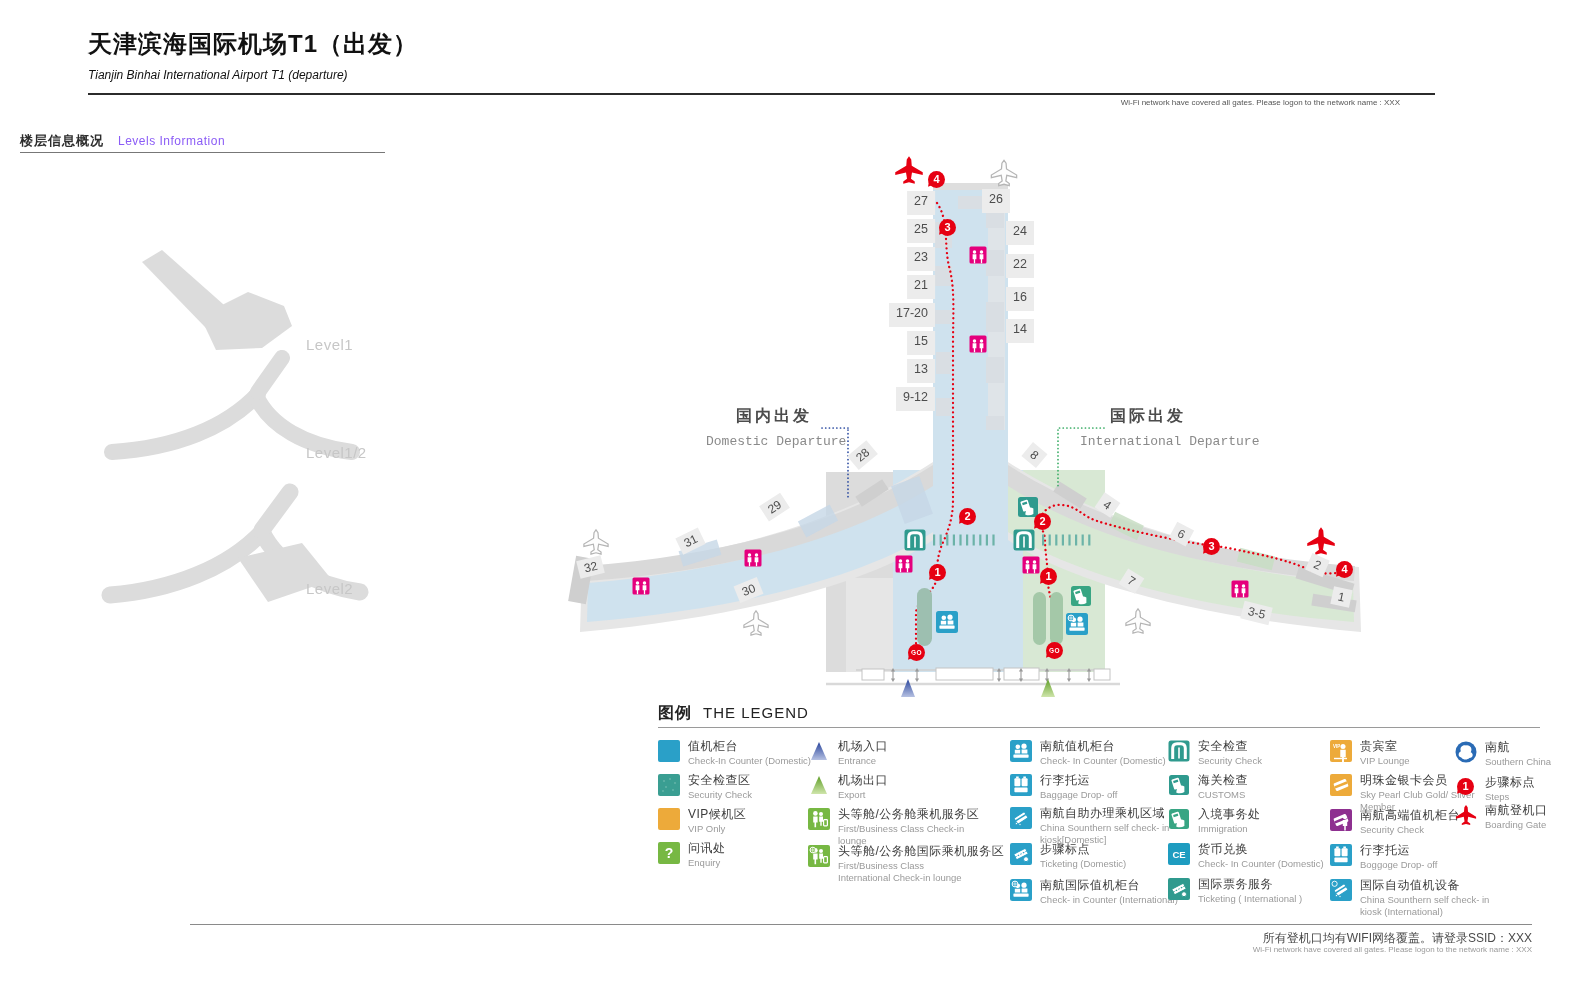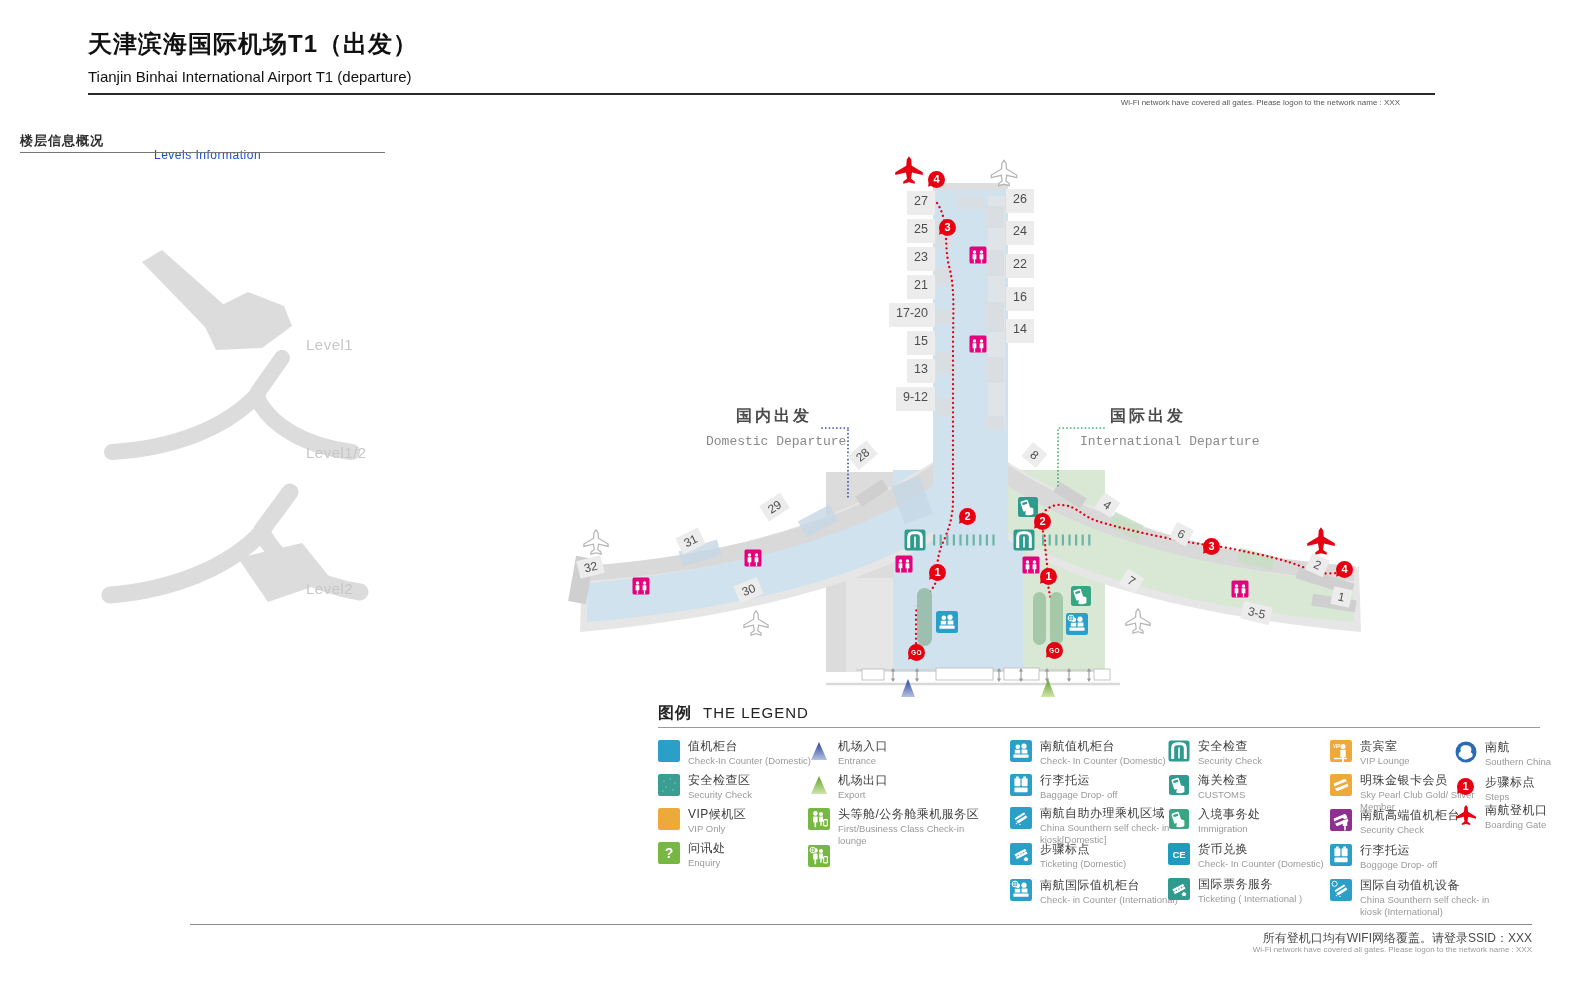--- a/index.html
+++ b/index.html
@@ -2,26 +2,26 @@
 <html><head>
 <meta charset="utf-8">
 <style>
   html,body{margin:0;padding:0;background:#fff;}
   #page{position:relative;width:1593px;height:989px;background:#fff;overflow:hidden;
         font-family:"Liberation Sans",sans-serif;color:#222;padding-left:17px;}
   #bg{position:absolute;left:0;top:0;pointer-events:none;}
   .abs{position:absolute;}
   
   .title-zh{left:88px;top:28px;font-size:24px;font-weight:bold;letter-spacing:1px;color:#111;}
-  .title-en{left:88px;top:68px;font-size:15px;color:#111;}
+  .title-en{left:88px;top:68px;font-size:12px;color:#111;font-style:italic;}
   .hrule{left:88px;top:93px;width:1347px;height:0;border-top:2px solid #2b2b2b;}
   .wifi-top{left:1040px;top:98px;width:360px;text-align:right;font-size:8px;color:#555;}
   
   .lv-zh{left:20px;top:132px;font-size:13px;font-weight:bold;color:#2d2d2d;letter-spacing:1px;}
-  .lv-en{left:118px;top:148px;font-size:12px;color:#1d4ed8;letter-spacing:.5px;margin-left:36px;}
+  .lv-en{left:118px;top:134px;font-size:12px;color:#8b5cf6;letter-spacing:.5px;}
   .lv-rule{left:20px;top:152px;width:365px;border-top:1.5px solid #777;}
   .lv-label{font-size:15px;color:#c7c7c7;letter-spacing:.5px;}
   
   .gate{position:absolute;background:#ececec;color:#4d4d4d;font-size:12.5px;text-align:center;
         height:24px;line-height:20px;padding:0 7px;white-space:nowrap;}
   .gate.rot{height:18px;line-height:18px;font-size:12px;padding:0 6px;}
   
   .dep-zh{font-family:"Liberation Serif",serif;font-size:16px;font-weight:bold;color:#4c4c4c;letter-spacing:3px;white-space:nowrap;}
   .dep-en{font-family:"Liberation Mono",monospace;font-size:13px;color:#8a8a8a;white-space:nowrap;}
   
@@ -299,21 +299,21 @@
 <div class="abs dep-en" style="left:1080px;top:434px">International Departure</div>
 
 <div class="gate" style="left:935px;top:191px;transform:translateX(-100%)">27</div>
 <div class="gate" style="left:935px;top:219px;transform:translateX(-100%)">25</div>
 <div class="gate" style="left:935px;top:247px;transform:translateX(-100%)">23</div>
 <div class="gate" style="left:935px;top:275px;transform:translateX(-100%)">21</div>
 <div class="gate" style="left:935px;top:303px;transform:translateX(-100%)">17-20</div>
 <div class="gate" style="left:935px;top:331px;transform:translateX(-100%)">15</div>
 <div class="gate" style="left:935px;top:359px;transform:translateX(-100%)">13</div>
 <div class="gate" style="left:935px;top:387px;transform:translateX(-100%)">9-12</div>
-<div class="gate" style="left:1006px;top:189px">26</div>
+<div class="gate" style="left:982px;top:189px">26</div>
 <div class="gate" style="left:1006px;top:221px">24</div>
 <div class="gate" style="left:1006px;top:254px">22</div>
 <div class="gate" style="left:1006px;top:287px">16</div>
 <div class="gate" style="left:1006px;top:319px">14</div>
 
 <div class="gate rot" style="left:850px;top:446px;transform:rotate(-40deg)">28</div>
 <div class="gate rot" style="left:762px;top:498px;transform:rotate(-33deg)">29</div>
 <div class="gate rot" style="left:678px;top:532px;transform:rotate(-26deg)">31</div>
 <div class="gate rot" style="left:578px;top:558px;transform:rotate(-14deg)">32</div>
 <div class="gate rot" style="left:736px;top:581px;transform:rotate(-22deg)">30</div>
@@ -414,20 +414,24 @@
         <div class="en">First/Business Class Check-in lounge</div>
       </div>
 </div>
 <div class="lg" style="left:808px;top:845px">
   <svg class="ic" viewBox="-11 -11 22 22">
         <rect x="-11" y="-11" width="22" height="22" rx="2" fill="#77b843"></rect>
         <use href="#iconLounge"></use>
         <circle cx="-6.2" cy="-6" r="2.8" fill="#77b843" stroke="#fff" stroke-width="1"></circle>
         <path d="M-9,-6 h5.6 M-6.2,-8.8 v5.6" stroke="#fff" stroke-width="0.7"></path>
       </svg>
+  <div class="tx">
+        <div class="zh">头等舱/公务舱国际乘机服务区</div>
+        <div class="en">First/Business Class International Check-in lounge</div>
+      </div>
 </div>
 
 <div class="lg" style="left:1010px;top:740px">
   <svg class="ic" viewBox="-11 -11 22 22">
         <use href="#iconCheckin"></use>
       </svg>
   <div class="tx">
         <div class="zh">南航值机柜台</div>
         <div class="en">Check- In Counter (Domestic)</div>
       </div>

